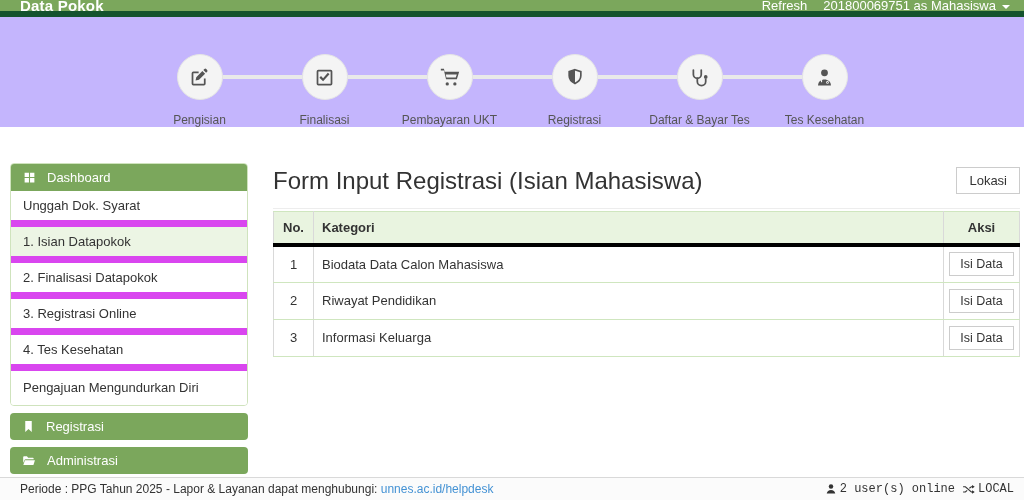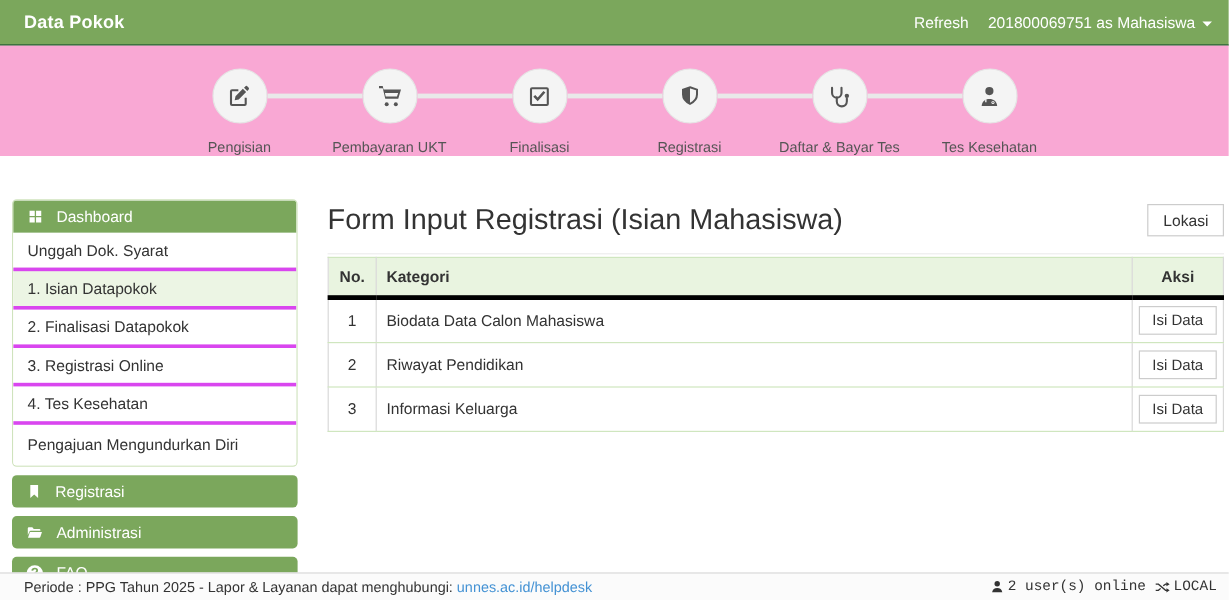--- a/index.html
+++ b/index.html
@@ -3,51 +3,51 @@
 <meta charset="utf-8">
 <style>
   * { box-sizing: border-box; margin: 0; padding: 0; }
   html,body { width:1024px; height:500px; }
   body {
     font-family: "Liberation Sans", sans-serif;
     background:#fff; color:#333; position:relative; overflow:hidden;
   }
   
   .topbar{
-    height:38px; background:#7ba75c; color:#fff;
+    height:17px; background:#7ba75c; color:#fff;
     display:flex; align-items:center; justify-content:space-between;
-    padding:0 14px 0 20px; border-bottom:1px solid #14532d;
+    padding:0 14px 0 20px; border-bottom:6px solid #14532d;
   }
   .topbar .brand{ font-size:15px; font-weight:bold; letter-spacing:.2px; }
   .topbar-right{ display:flex; align-items:center; gap:16px; font-size:13px; }
   .topbar-right .tb-link{ cursor:pointer; }
   .user-menu{ display:flex; align-items:center; gap:6px; cursor:pointer; }
   .caret{ width:0; height:0; border-left:4px solid transparent; border-right:4px solid transparent; border-top:4px solid #fff; display:inline-block; margin-top:2px;}
   
-  .stepper{ display:flex; justify-content:center; padding-top:19px; background:#f9a8d4; }
+  .stepper{ display:flex; justify-content:center; padding-top:37px; background:#c4b5fd; }
   .step{ width:125px; position:relative; text-align:center; cursor:pointer; }
   .step:not(:first-child)::before{
     content:""; position:absolute; top:21px; left:calc(50% - 102px);
     width:79px; height:4px; background:#e9e9e9;
   }
   .step-circle{
     width:46px; height:46px; border-radius:50%; background:#f4f4f4;
     border:1px solid #e5e5e5; margin:0 auto; display:flex; align-items:center;
     justify-content:center; color:#555; position:relative; z-index:1;
   }
   .step-label{ margin-top:13px; font-size:12px; color:#555; white-space:nowrap; }
   
   .content{ display:flex; align-items:flex-start; margin-top:36px; padding:0 4px 0 10px; }
   .sidebar{ width:238px; flex:none; font-size:13px; }
   .side-panel{ border:1px solid #cfe3bd; border-radius:4px; overflow:hidden; background:#fff; }
   .side-head{
     background:#7ba75c; color:#fff; padding:5px 12px; display:flex;
     align-items:center; gap:11px; height:27px; cursor:pointer;
   }
-  .side-item{ padding:7px 12px; border-top:3px solid #d946ef; cursor:pointer; background:#fff; }
+  .side-item{ padding:7px 12px; border-top:7px solid #d946ef; cursor:pointer; background:#fff; }
   .side-item.first{ border-top:none; }
   .side-item.active{ background:#ecf5e4; }
   .side-item.tall{ padding:9px 12px 10px; }
   .side-section{
     margin-top:7px; background:#7ba75c; color:#fff; border-radius:4px;
     padding:5px 12px; display:flex; align-items:center; gap:11px; height:27px; cursor:pointer;
   }
   .qcircle{
     width:14px; height:14px; border-radius:50%; background:#fff; color:#7ba75c;
     font-size:11px; font-weight:bold; display:flex; align-items:center; justify-content:center;
@@ -105,40 +105,40 @@
             <path fill="currentColor" d="M20.7 3.3l-1-1a1.5 1.5 0 0 0-2.1 0l-1.2 1.2 3.1 3.1 1.2-1.2a1.5 1.5 0 0 0 0-2.1zM15.3 4.6l-7 7-.8 3.9 3.9-.8 7-7-3.1-3.1z"></path>
           </svg>
       </span>
     </div>
     <div class="step-label">Pengisian</div>
   </div>
 
   <div class="step">
     <div class="step-circle">
       <span class="icon">
+        <svg viewBox="0 0 24 24" width="21" height="21">
+            <path fill="currentColor" d="M19 3H5a2 2 0 0 0-2 2v14a2 2 0 0 0 2 2h14a2 2 0 0 0 2-2V5a2 2 0 0 0-2-2zm0 16H5V5h14v14z"></path>
+            <path fill="currentColor" d="M10.4 16.4l-4.2-4.2 1.8-1.8 2.4 2.4 5.4-6.2 1.9 1.6z"></path>
+          </svg>
+      </span>
+    </div>
+    <div class="step-label">Finalisasi</div>
+  </div>
+
+  <div class="step">
+    <div class="step-circle">
+      <span class="icon">
         <svg viewBox="0 0 24 24" width="22" height="22">
             <path fill="currentColor" d="M2 3h3.4l.7 3.2H22l-2.5 8.3H7.7L5.4 5H2V3zm6.1 9.5h10.2l1.1-3.3H7.4l.7 3.3z"></path>
             <circle cx="9" cy="19.5" r="1.8" fill="currentColor"></circle>
             <circle cx="17.3" cy="19.5" r="1.8" fill="currentColor"></circle>
           </svg>
       </span>
     </div>
     <div class="step-label">Pembayaran UKT</div>
-  </div>
-
-  <div class="step">
-    <div class="step-circle">
-      <span class="icon">
-        <svg viewBox="0 0 24 24" width="21" height="21">
-            <path fill="currentColor" d="M19 3H5a2 2 0 0 0-2 2v14a2 2 0 0 0 2 2h14a2 2 0 0 0 2-2V5a2 2 0 0 0-2-2zm0 16H5V5h14v14z"></path>
-            <path fill="currentColor" d="M10.4 16.4l-4.2-4.2 1.8-1.8 2.4 2.4 5.4-6.2 1.9 1.6z"></path>
-          </svg>
-      </span>
-    </div>
-    <div class="step-label">Finalisasi</div>
   </div>
 
   <div class="step">
     <div class="step-circle">
       <span class="icon">
         <svg viewBox="0 0 24 24" width="20" height="20">
             <path fill="none" stroke="currentColor" stroke-width="2" d="M12 3.2l7 2.4v5c0 4.2-2.8 7.3-7 9.3-4.2-2-7-5.1-7-9.3v-5l7-2.4z"></path>
             <path fill="currentColor" d="M12 3.2v16.7c-4.2-2-7-5.1-7-9.3v-5l7-2.4z"></path>
           </svg>
       </span>

